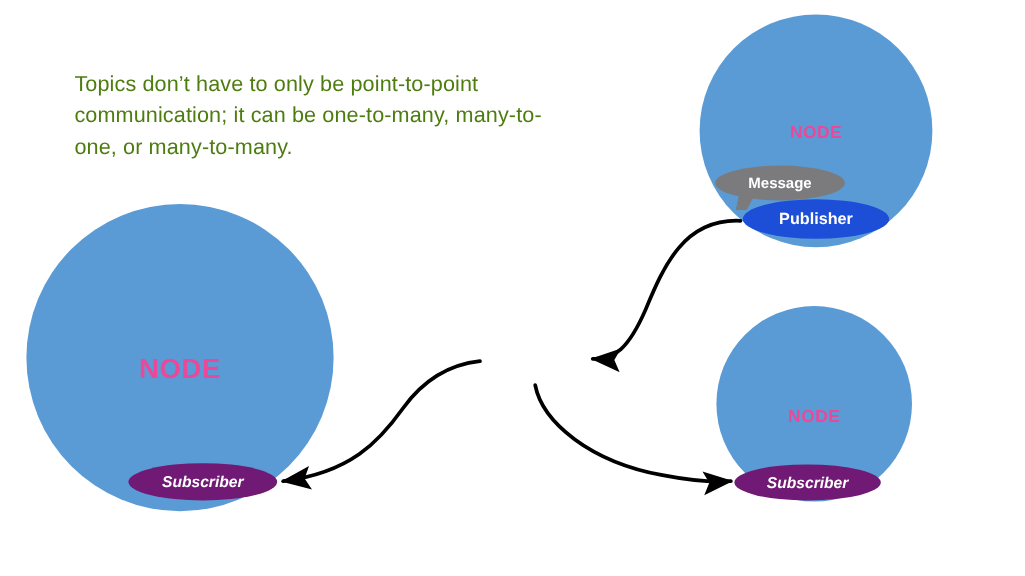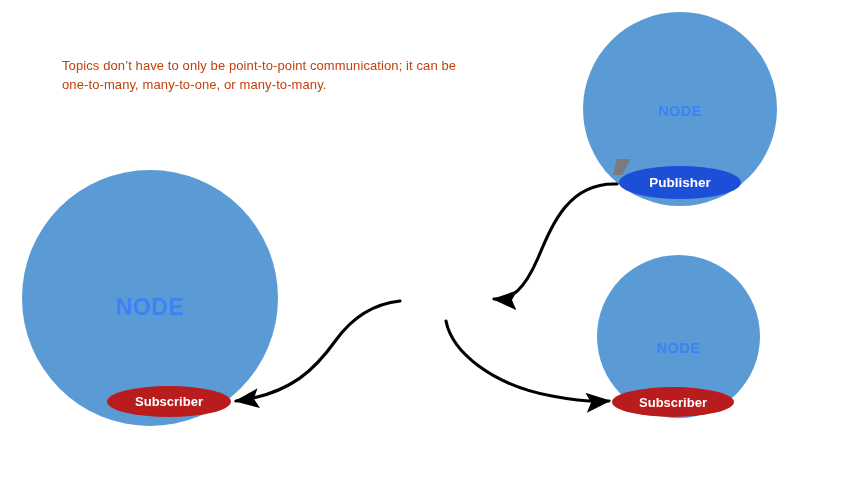--- a/index.html
+++ b/index.html
@@ -23,33 +23,33 @@
     top: 0;
     width: 854px;
     height: 480px;
     pointer-events: none;
   }
   .caption {
     position: absolute;
     left: 62px;
     top: 57px;
     width: 420px;
-    font-size: 13px;
+    font-size: 18px;
     line-height: 1.45;
-    color: #c2410c;
+    color: #4d7c0f;
     letter-spacing: 0.1px;
   }
   .node-circle {
     position: absolute;
     border-radius: 50%;
     background: #5b9bd5;
   }
   .node-label {
     position: absolute;
-    color: #3b82f6;
+    color: #ec4899;
     font-weight: bold;
     text-align: center;
     white-space: nowrap;
   }
   #node-left {
     left: 22px;
     top: 170px;
     width: 256px;
     height: 256px;
   }
@@ -90,22 +90,23 @@
     position: absolute;
     border-radius: 50%;
     display: flex;
     align-items: center;
     justify-content: center;
     color: #ffffff;
     font-weight: bold;
     white-space: nowrap;
   }
   .pill-subscriber {
-    background: #b91c1c;
+    background: #701a75;
     font-size: 13px;
+    font-style: italic;
   }
   #sub-left {
     left: 107px;
     top: 386px;
     width: 124px;
     height: 31px;
   }
   #sub-right {
     left: 612px;
     top: 387px;
@@ -187,15 +188,16 @@
   </svg>
 
   <div class="pill pill-subscriber" id="sub-left">Subscriber</div>
 
   <div class="pill pill-subscriber" id="sub-right">Subscriber</div>
 
   <div id="message-tail"></div>
 
   <div class="pill" id="publisher">Publisher</div>
 
+  <div class="pill" id="message">Message</div>
 
 
 </div>
 
 </body></html>

